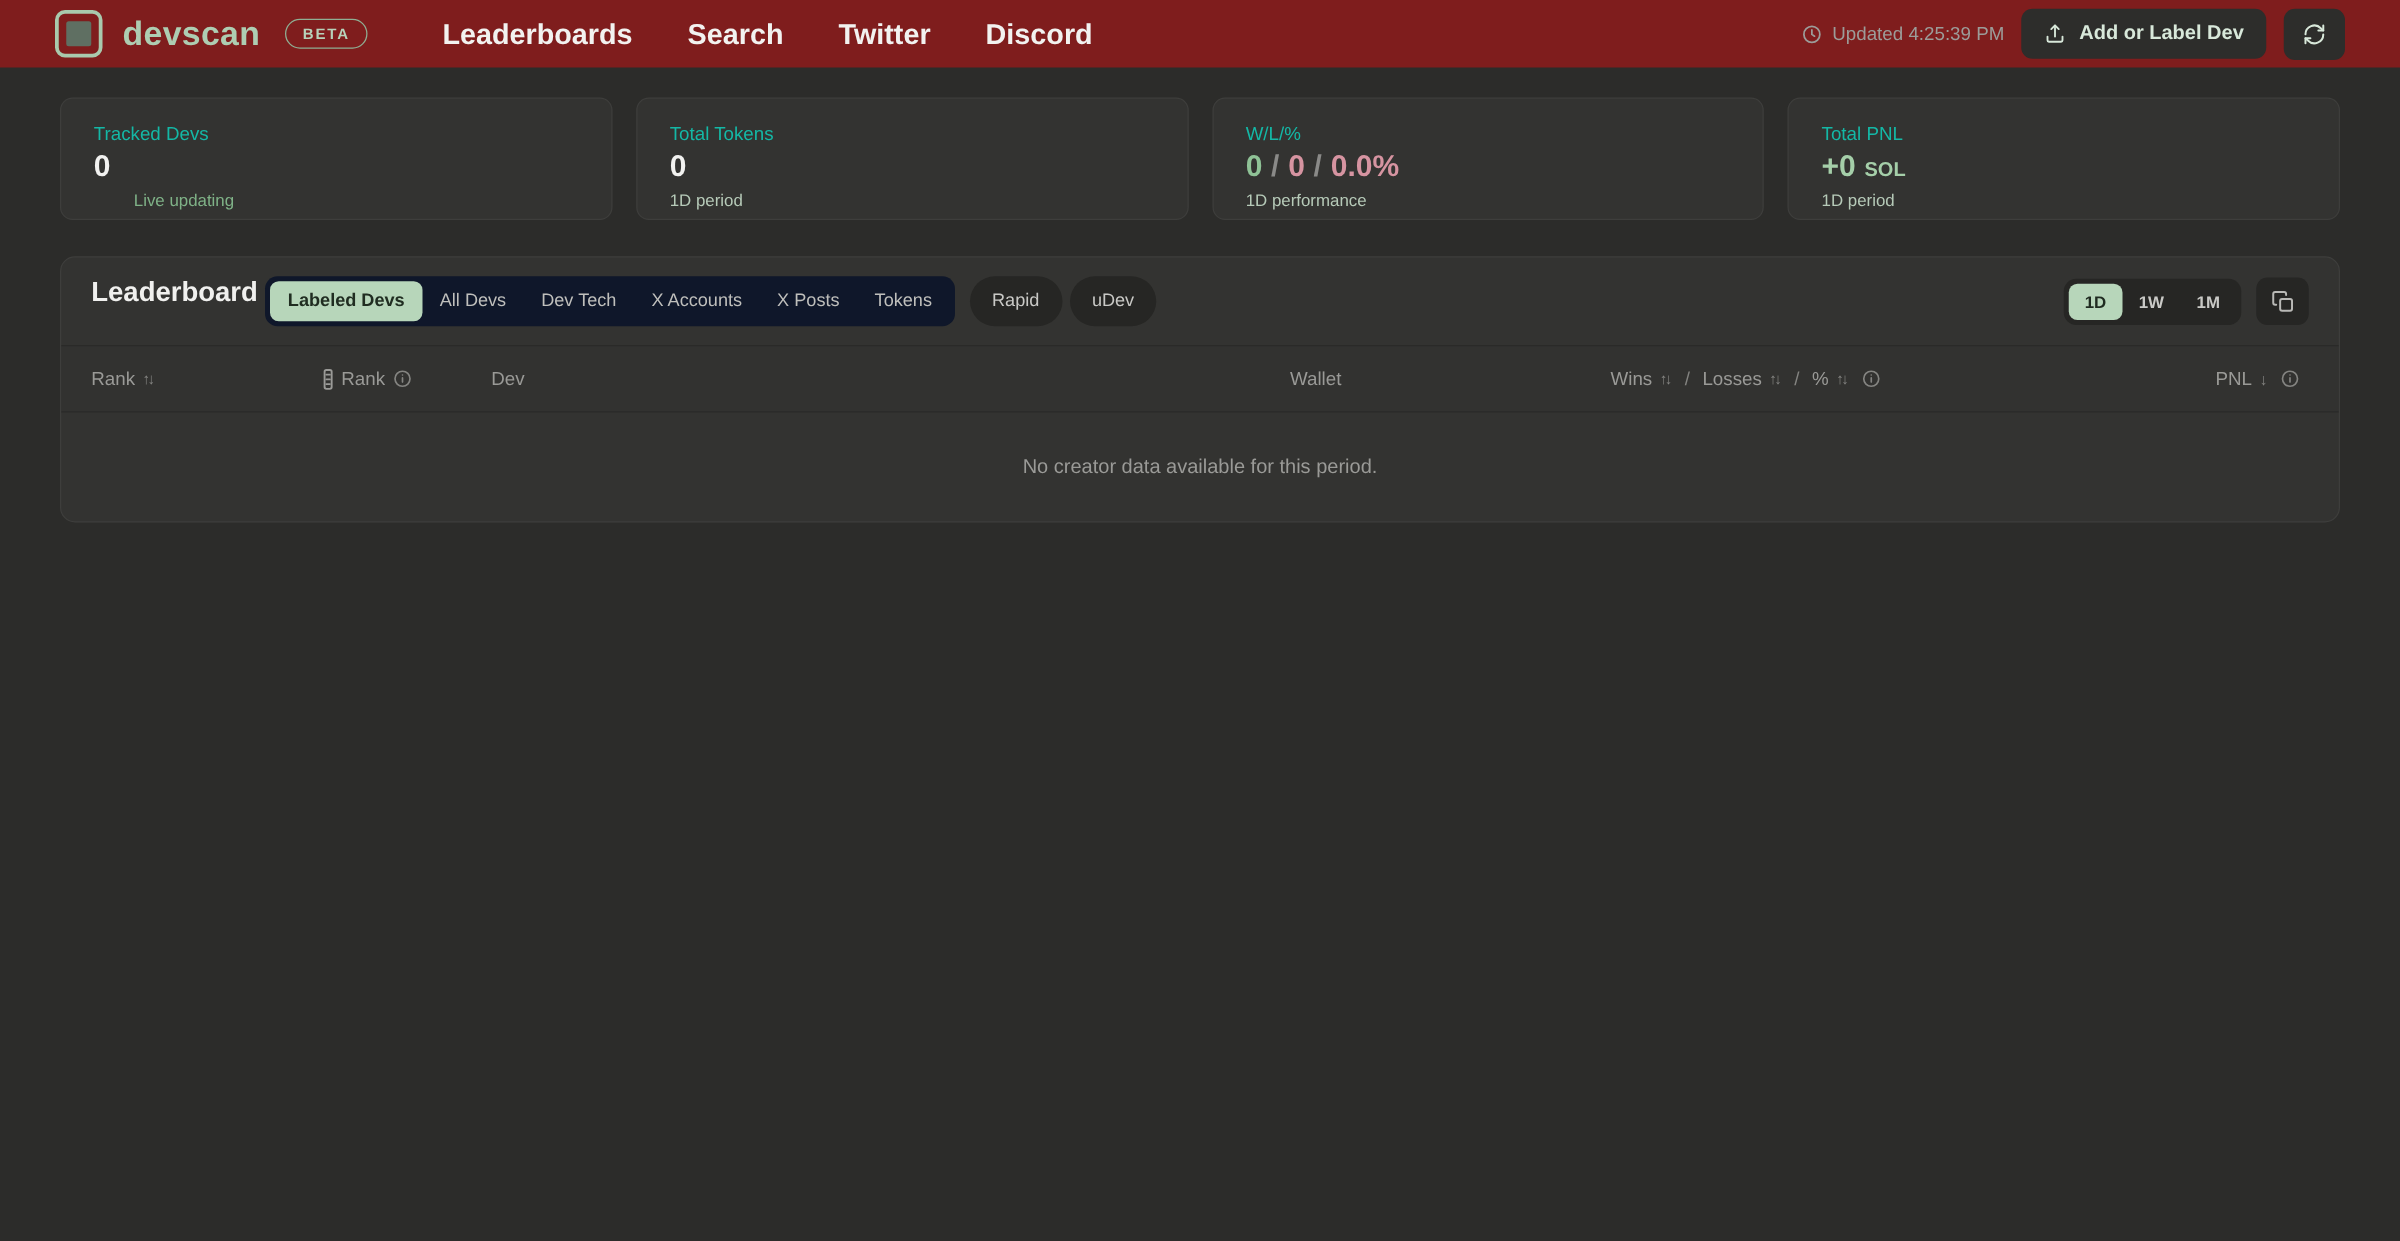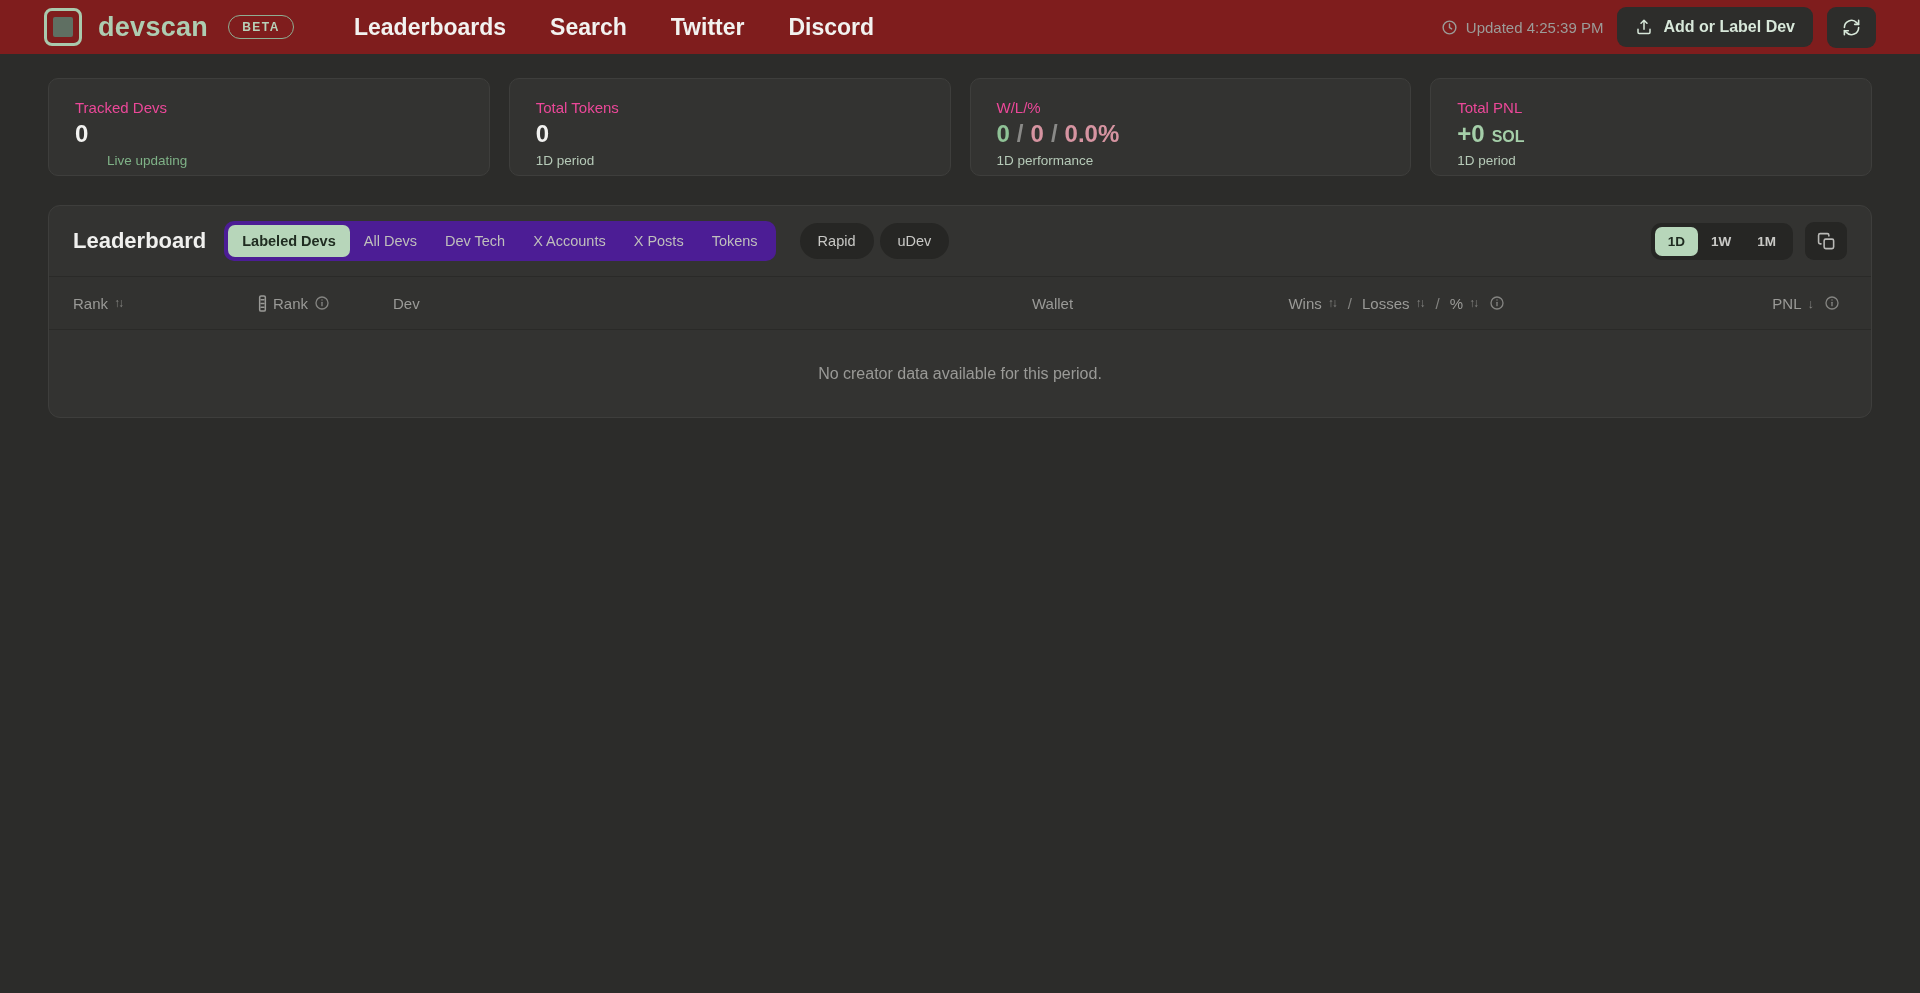--- a/index.html
+++ b/index.html
@@ -45,42 +45,42 @@
 
   
   .stats-row {
     display:grid; grid-template-columns:repeat(4,1fr); gap:19px;
     margin:24px 48px 0 48px;
   }
   .stat-card {
     background:#333331; border:1px solid #3e3e3c; border-radius:10px;
     padding:20px 26px; height:98px;
   }
-  .stat-label { color:#ec4899; font-size:15px; }
+  .stat-label { color:#14b8a6; font-size:15px; }
   .stat-value { color:#f2f2f0; font-size:24px; font-weight:700; margin-top:5px; line-height:1.1; }
   .stat-sub { font-size:13.5px; margin-top:6px; }
   .sub-live { color:#7fb287;margin-left:32px; }
   .sub-pale { color:#b6cab8; }
   .val-win { color:#8fc296; }
   .val-loss { color:#d694a1; }
   .val-sep { color:#8a8a88; font-weight:600; padding:0 7px; }
   .val-green { color:#a5cfa9; }
   .val-unit { font-size:16px; font-weight:700; color:#a5cfa9; margin-left:7px; }
 
   
   .panel {
     background:#333331; border:1px solid #3e3e3c; border-radius:12px;
     margin:29px 48px 0 48px; overflow:hidden;
   }
   .panel-head {
-    display:flex; align-items:center; padding:15px 24px; gap:18px;
+    display:flex; padding:15px 24px; gap:6px;
   }
   .panel-title { color:#f0f0ee; font-size:22px; font-weight:700; }
   .tab-group {
-    background:#4c1d95; border-radius:10px; padding:4px; display:flex; align-items:center;
+    background:#0f172a; border-radius:10px; padding:4px; display:flex; align-items:center;
   }
   .tab {
     border:none; background:transparent; color:#bfbfbc; font-size:14.5px; cursor:pointer;
     padding:8px 14px; border-radius:7px; font-family:inherit; white-space:nowrap;
   }
   .tab.active { background:#b7d6ba; color:#202d21; font-weight:700; }
   .pill {
     background:#262624; border:none; border-radius:999px; cursor:pointer;
     color:#c9c9c6; font-size:14.5px; padding:10px 18px; font-family:inherit;
   }

